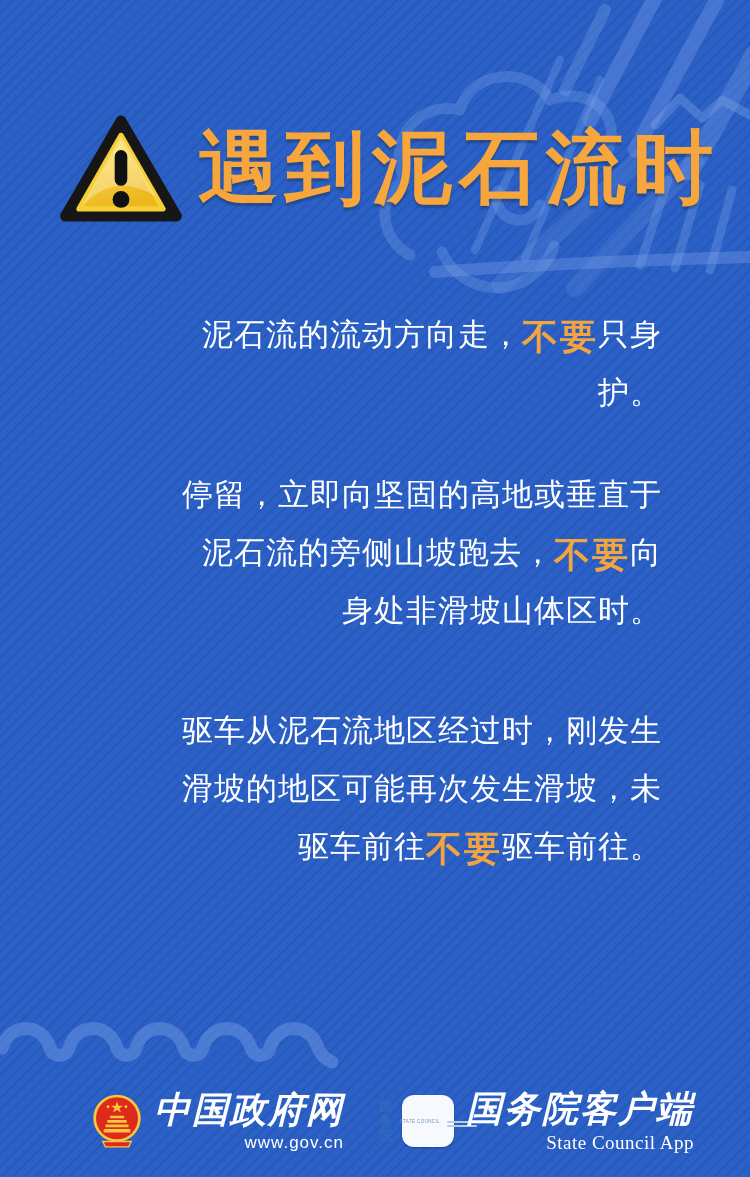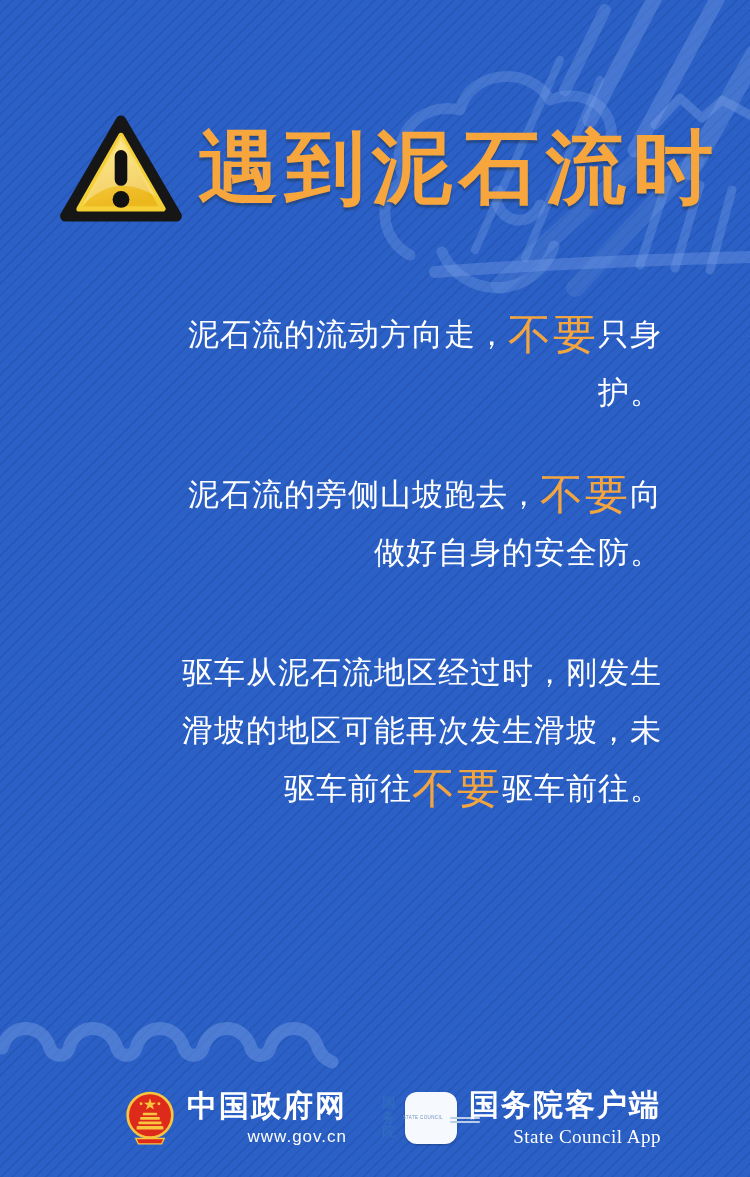--- a/index.html
+++ b/index.html
@@ -65,46 +65,47 @@
   .para:nth-child(2) { margin-bottom: 62px; }
   .para:last-child { margin-bottom: 12px; }
   .line {
     font-size: 31px;
     line-height: 58px;
     color: #ffffff;
     letter-spacing: 1px;
     white-space: nowrap;
   }
   .em {
-    font-size: 43px;
-    font-weight: 400;
+    font-size: 36px;
+    font-weight: 700;
     color: #f2a440;
     letter-spacing: 2px;
     line-height: 1;
     vertical-align: -4px;
   }
   
   .footer {
     position: absolute;
     top: 1088px; left: 0;
     width: 100%;
     display: flex;
     justify-content: center;
     align-items: center;
     gap: 58px;
     transform: translateX(18px);
   }
   .logo-block { display: flex; align-items: center; gap: 12px; }
   .logo-text { display: flex; flex-direction: column; justify-content: center; }
   .logo-name {
     color: #ffffff;
-    font-size: 30px;
+    font-size: 36px;
     font-weight: 700;
     letter-spacing: 2px;
     line-height: 1.15;
+    font-style: italic;
   }
   .logo-sub {
     color: #ffffff;
     font-size: 17px;
     letter-spacing: 1px;
     margin-top: 3px;
   }
   .logo-sub.serif {
     font-family: "Liberation Serif", "DejaVu Serif", serif;
     font-size: 19px;
@@ -199,22 +200,23 @@
   </div>
 
   <div class="content">
 
     <div class="para">
       <div class="line"><span>泥石流的流动方向走，</span><span class="em">不要</span><span>只身</span></div>
       <div class="line"><span>护。</span></div>
     </div>
 
     <div class="para">
+      <div class="line"><span>停留，立即向坚固的高地或垂直于</span></div>
       <div class="line"><span>泥石流的旁侧山坡跑去，</span><span class="em">不要</span><span>向</span></div>
-      <div class="line"><span>做好自身的安全防。</span></div>
+      <div class="line"><span>身处非滑坡山体区时。</span></div>
     </div>
 
     <div class="para">
       <div class="line"><span>驱车从泥石流地区经过时，刚发生</span></div>
       <div class="line"><span>滑坡的地区可能再次发生滑坡，未</span></div>
       <div class="line"><span>驱车前往</span><span class="em">不要</span><span>驱车前往。</span></div>
     </div>
 
   </div>
 

